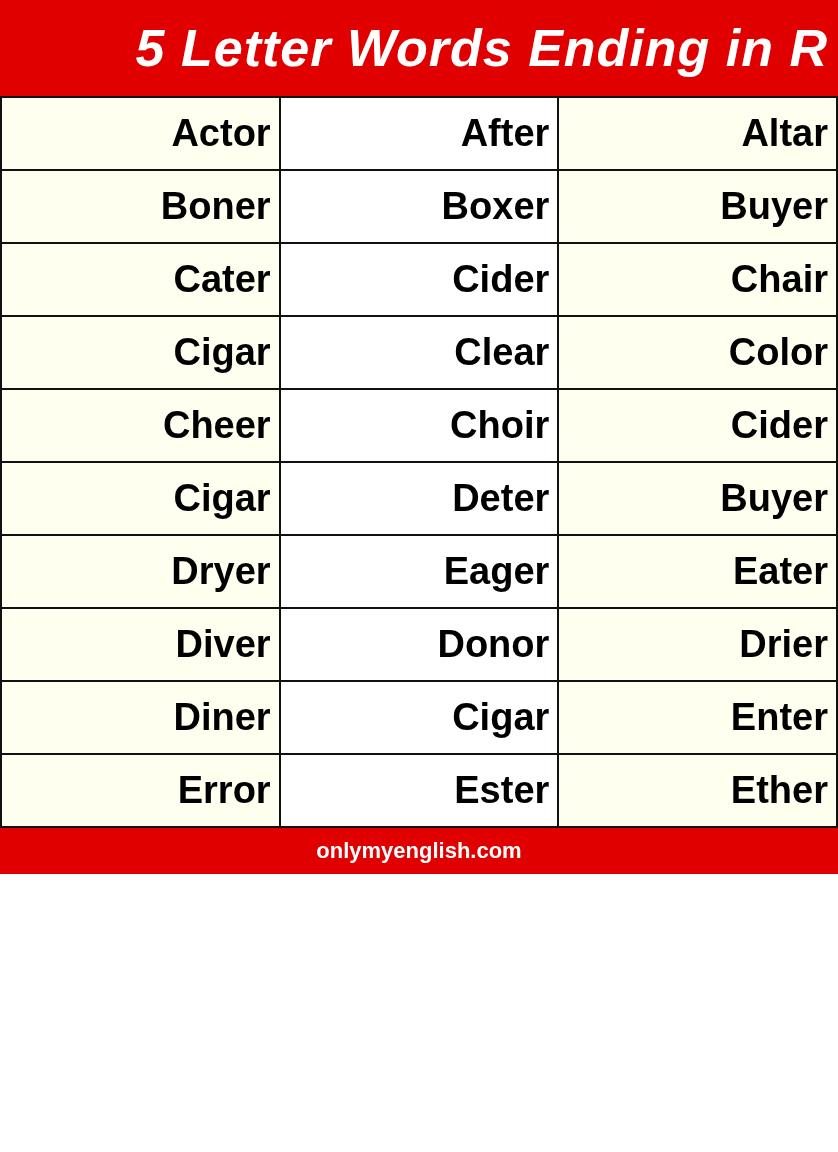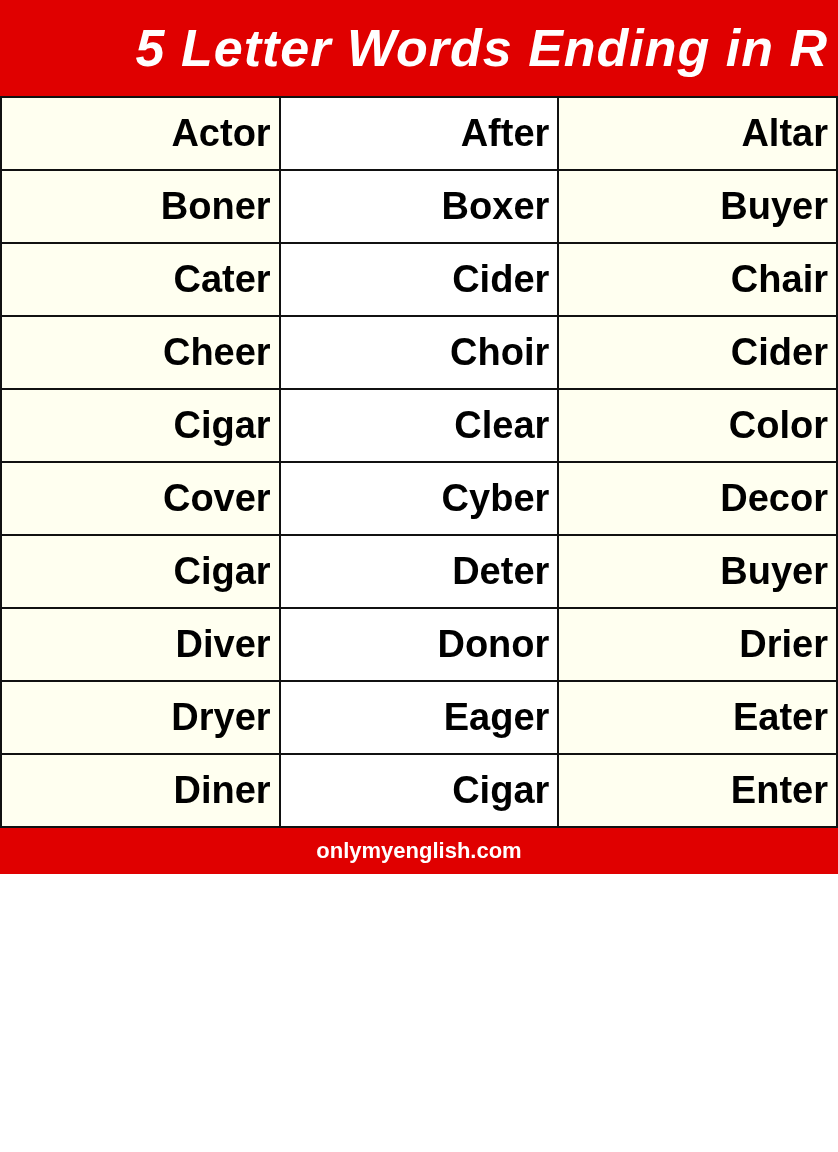--- a/index.html
+++ b/index.html
@@ -83,53 +83,53 @@
           <td>Boner</td>
           <td>Boxer</td>
           <td>Buyer</td>
         </tr>
         <tr>
           <td>Cater</td>
           <td>Cider</td>
           <td>Chair</td>
         </tr>
         <tr>
-          <td>Cheer</td>
-          <td>Choir</td>
-          <td>Cider</td>
-        </tr>
-        <tr>
           <td>Cigar</td>
           <td>Clear</td>
           <td>Color</td>
         </tr>
         <tr>
-          <td>Cover</td>
-          <td>Cyber</td>
-          <td>Decor</td>
+          <td>Cheer</td>
+          <td>Choir</td>
+          <td>Cider</td>
         </tr>
         <tr>
           <td>Cigar</td>
           <td>Deter</td>
           <td>Buyer</td>
         </tr>
         <tr>
+          <td>Dryer</td>
+          <td>Eager</td>
+          <td>Eater</td>
+        </tr>
+        <tr>
           <td>Diver</td>
           <td>Donor</td>
           <td>Drier</td>
         </tr>
         <tr>
-          <td>Dryer</td>
-          <td>Eager</td>
-          <td>Eater</td>
-        </tr>
-        <tr>
           <td>Diner</td>
           <td>Cigar</td>
           <td>Enter</td>
+        </tr>
+        <tr>
+          <td>Error</td>
+          <td>Ester</td>
+          <td>Ether</td>
         </tr>
       </tbody>
   </table>
 </div>
 
 <div class="footer">
   <span>onlymyenglish.com</span>
 </div>
 
 </body></html>

